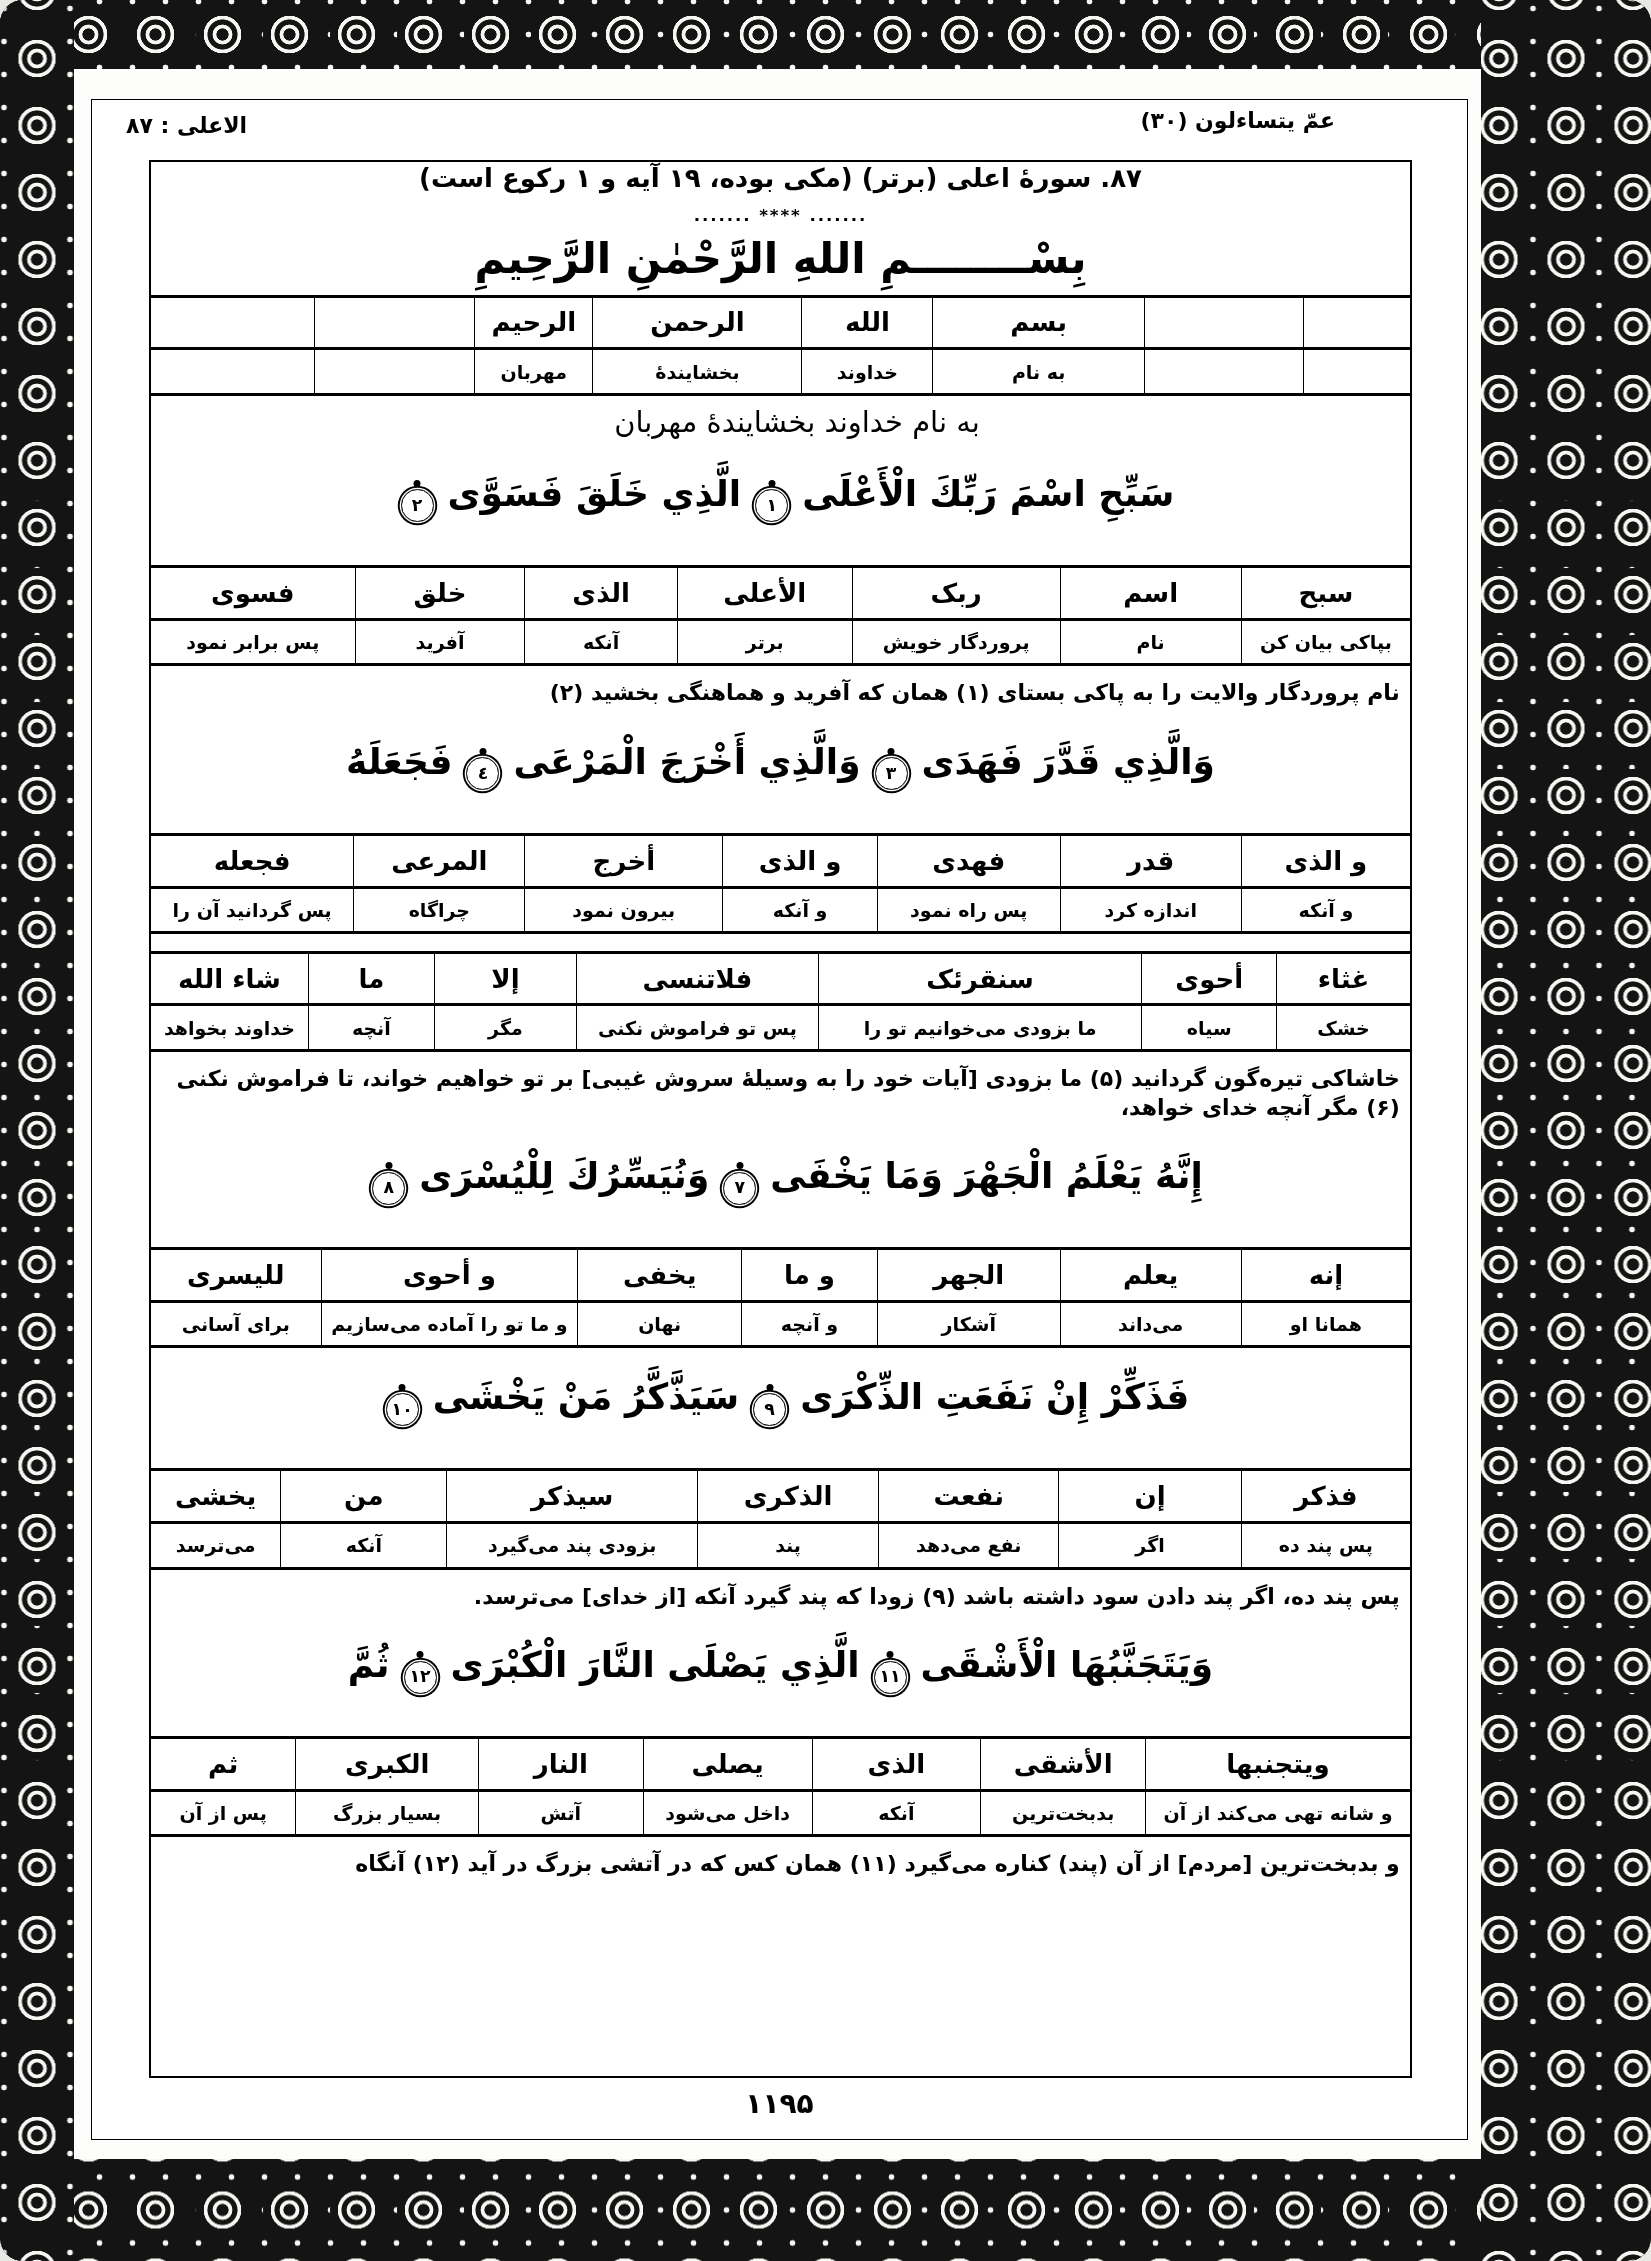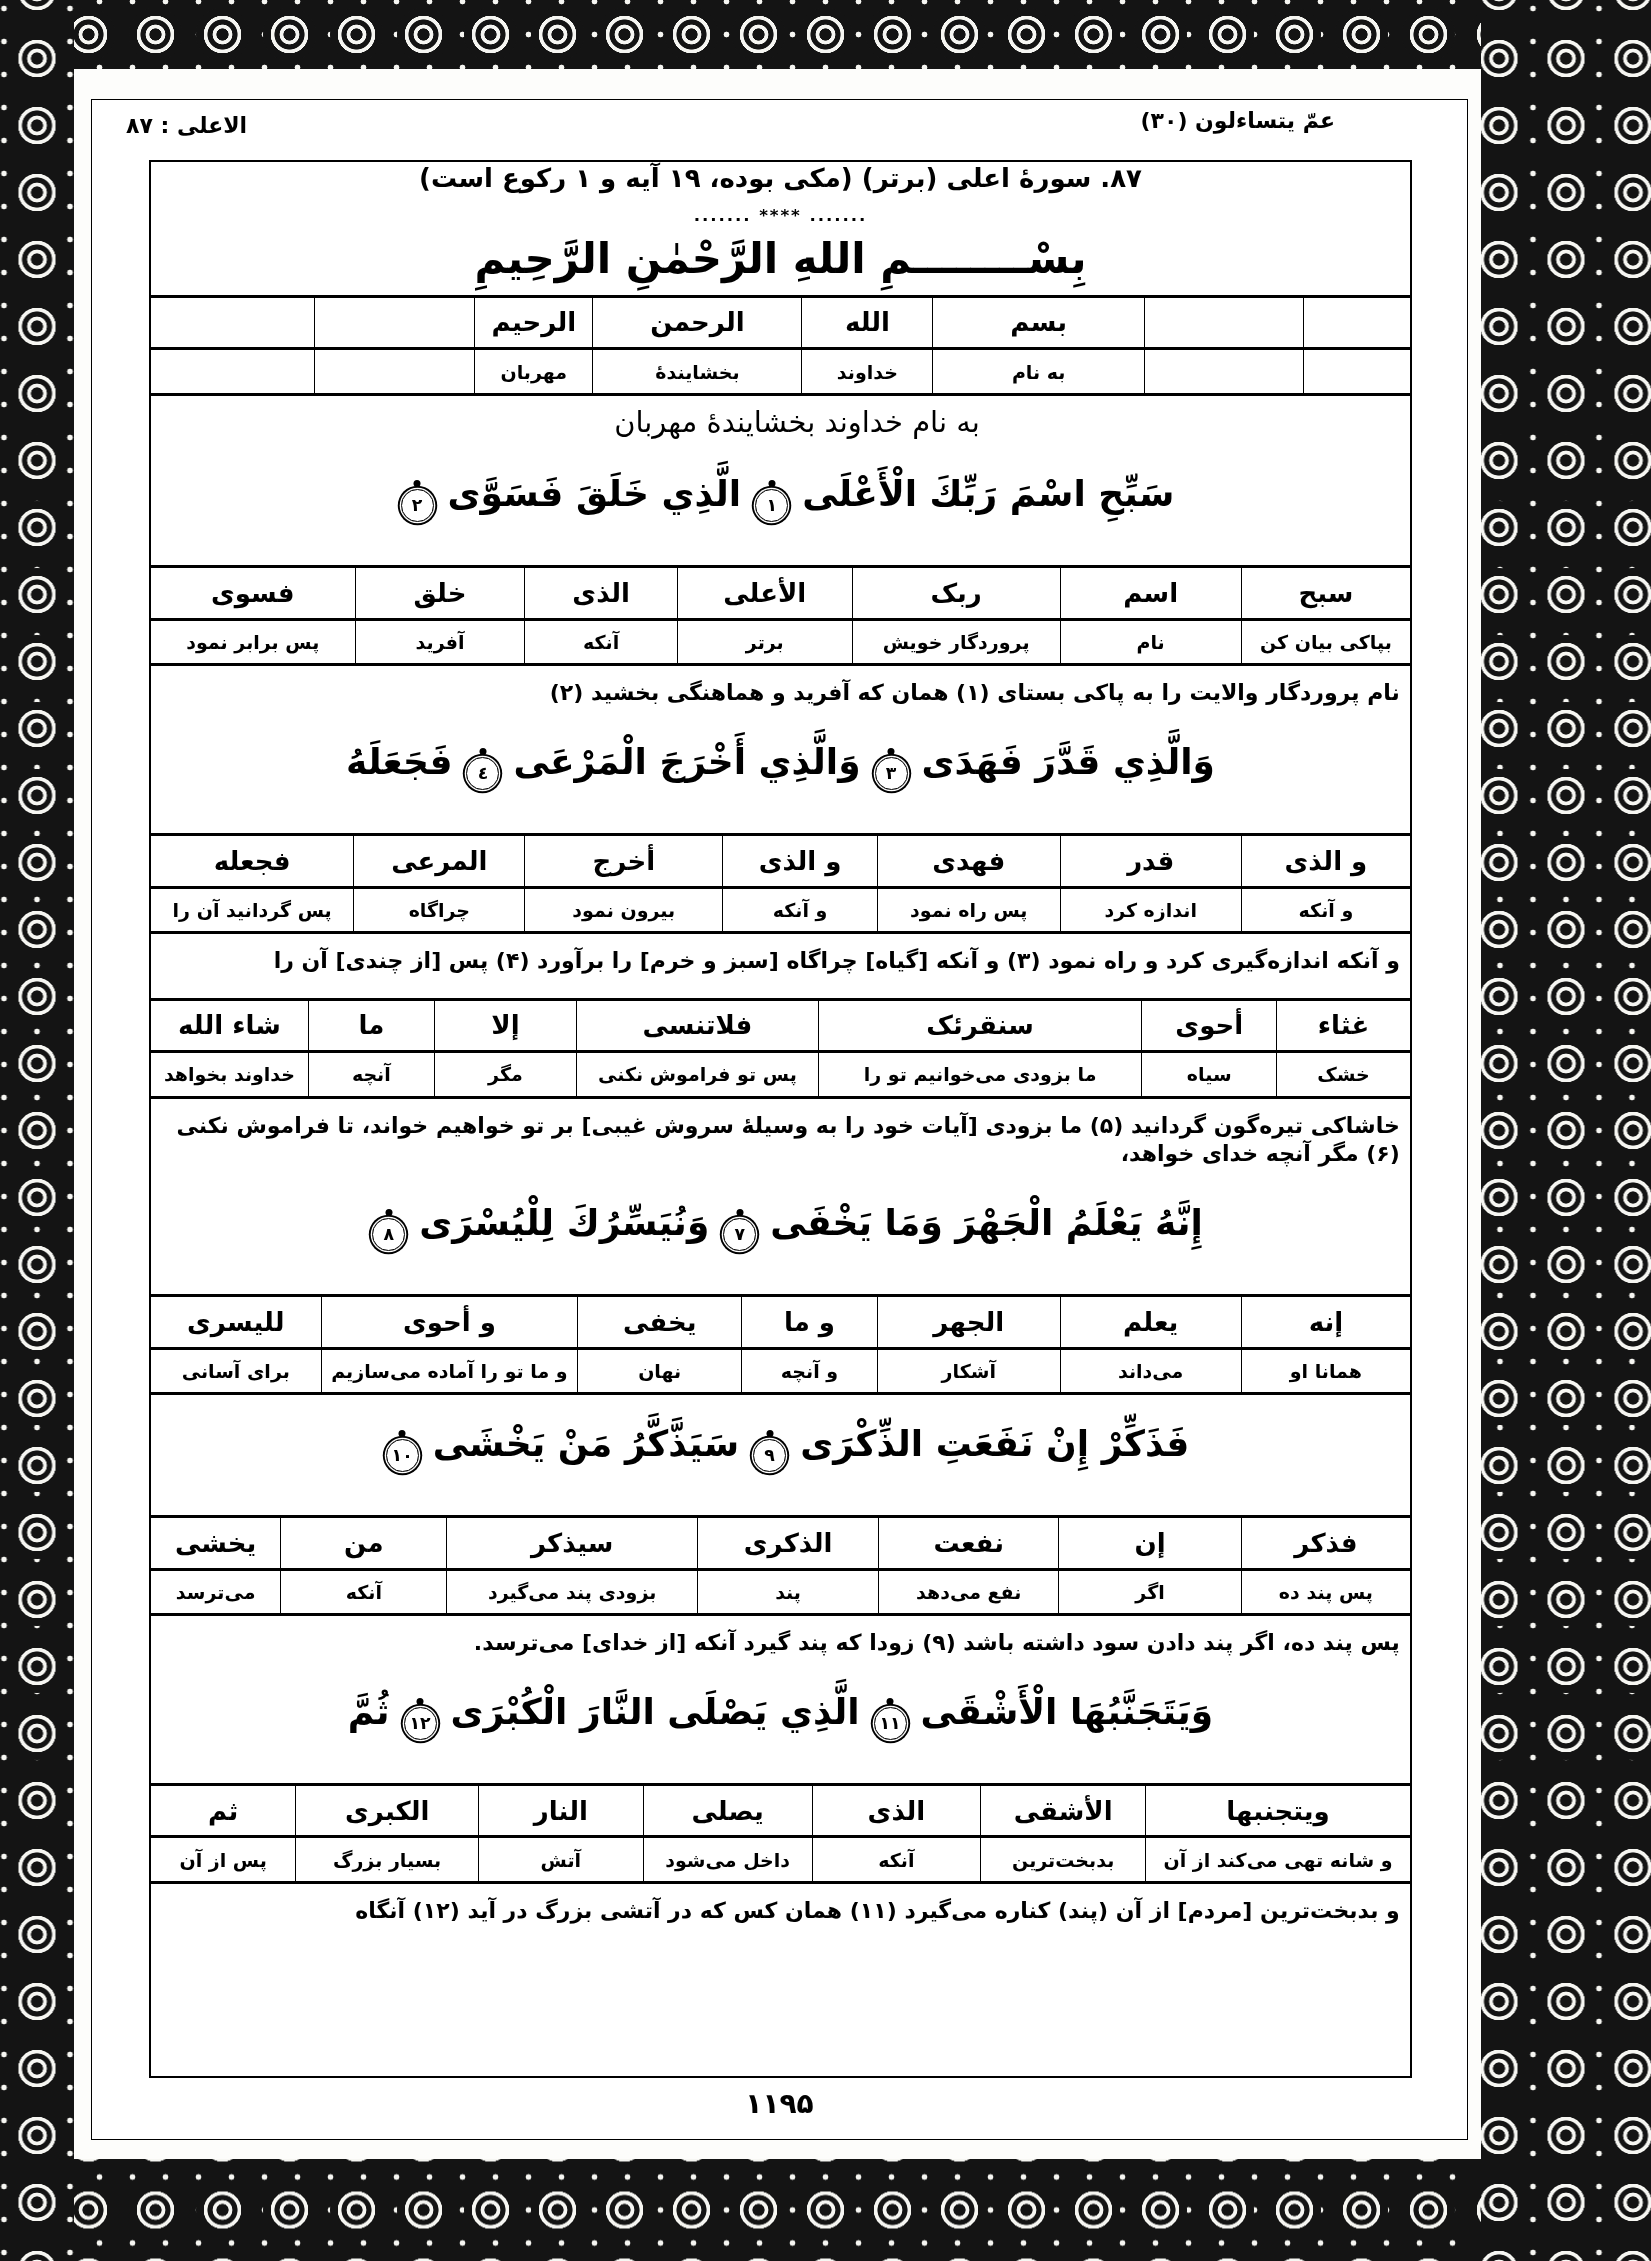--- a/index.html
+++ b/index.html
@@ -1,19 +1,19 @@
 <!DOCTYPE html>
 <html dir="rtl" lang="fa" style="font-size:10.2px"><head>
 <meta charset="utf-8">
 <style>
   html,body{margin:0;padding:0;background:#e8e8e4;}
   .page{
     position:relative;width:1651px;height:2261px;background:#fdfdfb;
     font-family:"DejaVu Sans","Liberation Sans",sans-serif;color:#000;
-    direction:rtl;overflow:hidden;margin:0 auto;
+    direction:rtl;overflow:hidden;margin:0 auto;border-radius:23px;
   }
   
   .orn{
     position:absolute;background-color:#141414;
     background-image:
       radial-gradient(circle, #141414 0 5.8px, #f6f6f2 6.4px 9.6px, #141414 10.2px 14.7px, #f6f6f2 15.4px 18.6px, #141414 19px 26px, rgba(0,0,0,0) 27px),
       radial-gradient(circle, #f6f6f2 0 2.6px, rgba(0,0,0,0) 3.2px);
     background-size:67px 67px, 33px 33px;
     background-position:center center;
   }
@@ -204,21 +204,20 @@
           <td>اندازه کرد</td>
           <td>پس راه نمود</td>
           <td>و آنکه</td>
           <td>بیرون نمود</td>
           <td>چراگاه</td>
           <td>پس گردانید آن را</td>
         </tr>
       </tbody>
     </table>
 
-    <div class="trans">و آنکه اندازه‌گیری کرد و راه نمود (۳) و آنکه [گیاه] چراگاه [سبز و خرم] را برآورد (۴) پس [از چندی] آن را</div>
 
 
     <table class="wtable">
       <colgroup>
         <col style="width:10.6%">
           <col style="width:10.7%">
           <col style="width:25.7%">
           <col style="width:19.2%">
         <col style="width:11.3%">
           <col style="width:10.0%">

